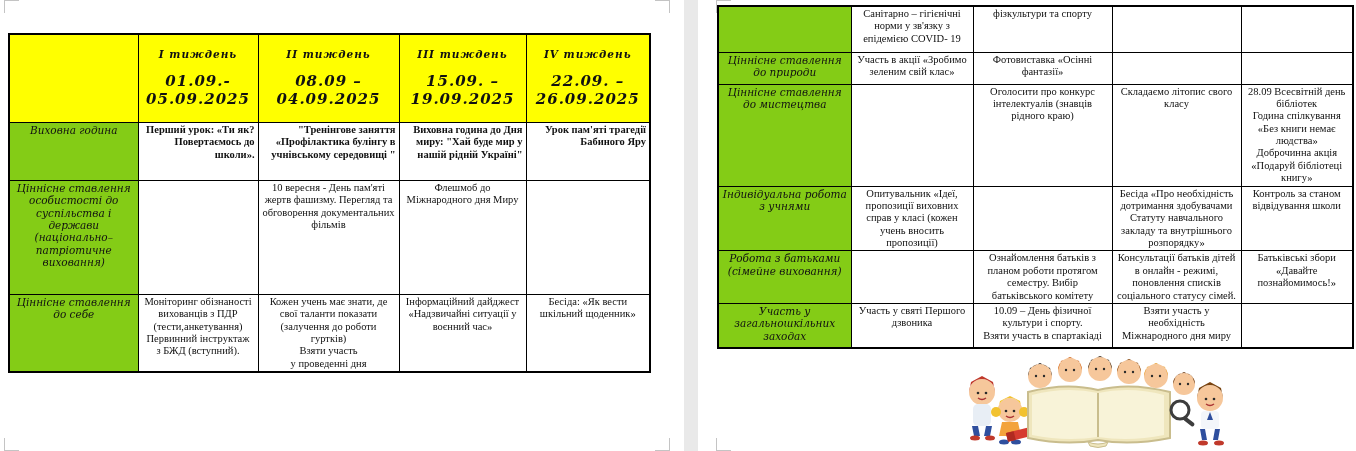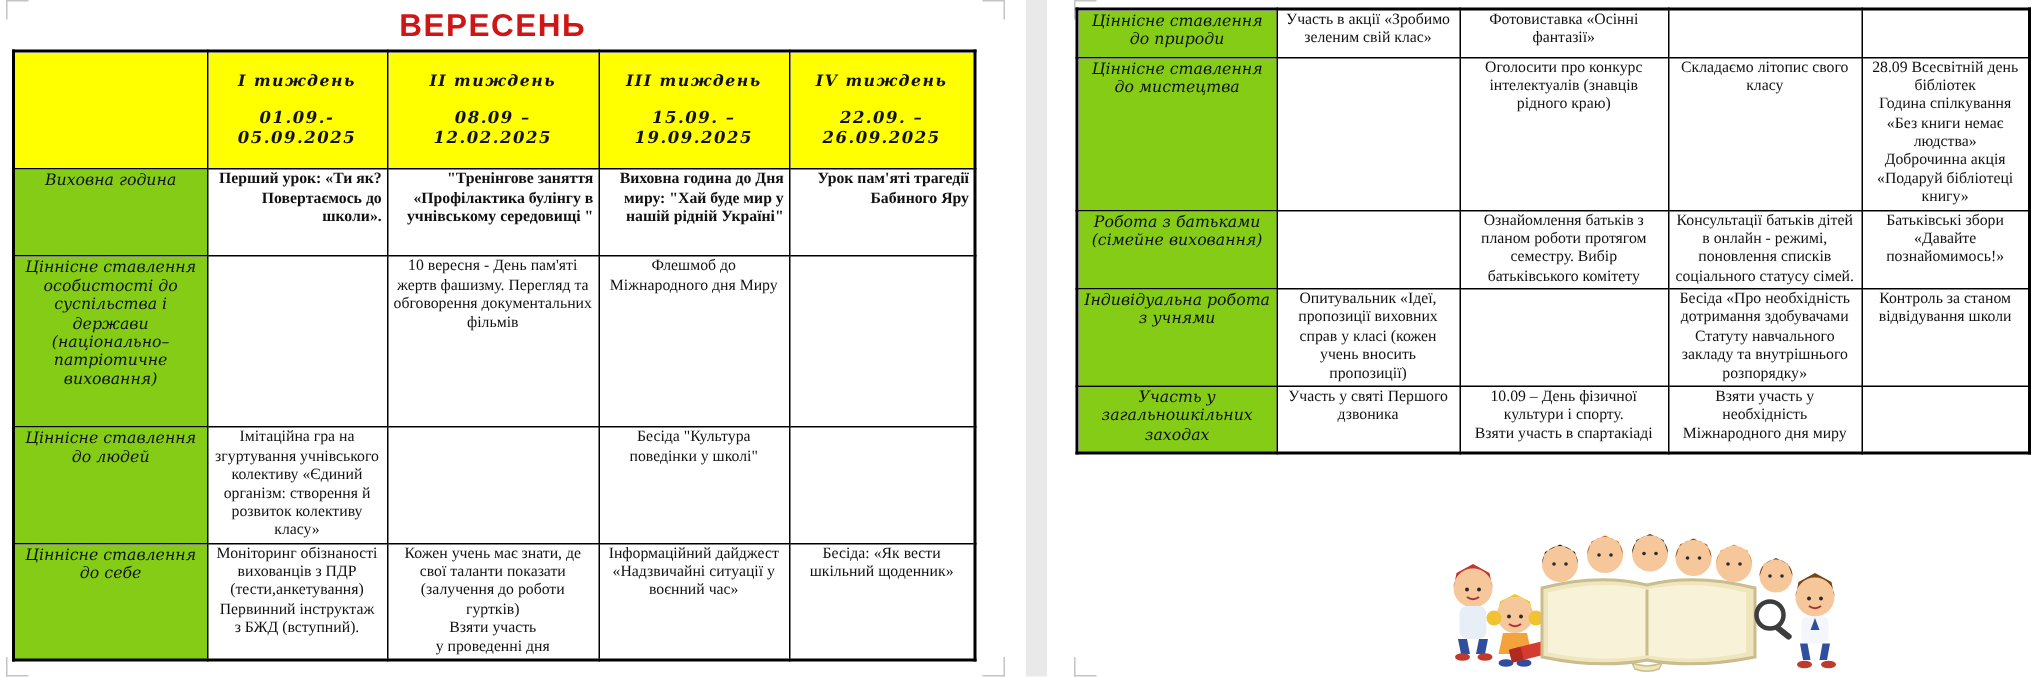--- a/index.html
+++ b/index.html
@@ -36,60 +36,59 @@
   }
   #table-left{left:8px;top:33px;width:641px;}
   #table-right{left:717px;top:5px;width:635px;}
 
   td.hdr{
     background:#ffff00;vertical-align:middle;
     font-family:"DejaVu Serif",serif;font-style:italic;font-weight:bold;
     font-size:12px;padding:2px 2px;margin-top:12px;
   }
   td.hdr .wk{letter-spacing:1px;}
-  td.hdr .dt{font-weight:bold;letter-spacing:1px;font-size:11px;}
+  td.hdr .dt{font-weight:bold;letter-spacing:1px;font-size:15px;}
 
   td.lbl{
     background:#84cc16;text-align:left;
     font-family:"DejaVu Serif",serif;font-style:italic;
     font-size:12.5px;line-height:1.55;padding:3px 4px 2px 5px;color:#1a1a1a;
   }
   tr.bold-row td.cell{font-weight:bold;text-align:right;}
 
   .clipart{position:absolute;left:948px;top:354px;width:300px;height:96px;}
 </style>
 </head>
 <body>
 
 <div class="page" id="page-left">
   <div class="mark tl" style="left:4px;top:0;"></div>
   <div class="mark tr" style="left:655px;top:0;"></div>
   <div class="mark bl" style="left:4px;top:438px;"></div>
   <div class="mark br" style="left:655px;top:438px;"></div>
 
-  <div class="doc-title">ВЕРЕСЕНЬ</div>
 
   <table class="plan" id="table-left">
     <colgroup>
       <col style="width:129px">
         <col style="width:120px">
         <col style="width:141px">
         <col style="width:127px">
         <col style="width:124px">
     </colgroup>
     <tbody>
         <tr style="height:37px">
       <td class="hdr"></td>
       <td class="hdr">
         <div class="wk">І тиждень</div>
         <div class="dt">01.09.- 05.09.2025</div>
       </td>
       <td class="hdr">
         <div class="wk">ІІ тиждень</div>
-        <div class="dt">08.09 – 12.02.2025</div>
+        <div class="dt">08.09 – 04.09.2025</div>
       </td>
       <td class="hdr">
         <div class="wk">ІІІ тиждень</div>
         <div class="dt">15.09. – 19.09.2025</div>
       </td>
       <td class="hdr">
         <div class="wk">ІV тиждень</div>
         <div class="dt">22.09. – 26.09.2025</div>
       </td>
     </tr>
@@ -98,27 +97,20 @@
       <td class="cell">Перший урок: «Ти як? Повертаємось до школи».</td>
       <td class="cell">"Тренінгове заняття «Профілактика булінгу в учнівському середовищі "</td>
       <td class="cell">Виховна година до Дня миру: "Хай буде мир у нашій рідній Україні"</td>
       <td class="cell">Урок пам'яті трагедії Бабиного Яру</td>
     </tr>
     <tr style="height:114px">
       <td class="lbl">Ціннісне ставлення особистості до суспільства і держави (національно– патріотичне виховання)</td>
       <td class="cell"></td>
       <td class="cell">10 вересня - День пам'яті жертв фашизму. Перегляд та обговорення документальних фільмів</td>
       <td class="cell">Флешмоб до Міжнародного дня Миру</td>
-      <td class="cell"></td>
-    </tr>
-    <tr style="height:66px">
-      <td class="lbl">Ціннісне ставлення до людей</td>
-      <td class="cell">Імітаційна гра на згуртування учнівського колективу «Єдиний організм: створення й розвиток колективу класу»</td>
-      <td class="cell"></td>
-      <td class="cell">Бесіда "Культура поведінки у школі"</td>
       <td class="cell"></td>
     </tr>
     <tr style="height:61px">
       <td class="lbl">Ціннісне ставлення до себе</td>
       <td class="cell">Моніторинг обізнаності вихованців з ПДР (тести,анкетування)
 Первинний інструктаж
 з БЖД (вступний).</td>
       <td class="cell">Кожен учень має знати, де свої таланти показати (залучення до роботи гуртків)
 Взяти участь
 у проведенні дня</td>
@@ -138,49 +130,56 @@
 
 <table class="plan" id="table-right">
   <colgroup>
     <col style="width:133px">
       <col style="width:122px">
       <col style="width:139px">
       <col style="width:129px">
       <col style="width:112px">
   </colgroup>
   <tbody>
+      <tr style="height:46px">
+    <td class="lbl"></td>
+    <td class="cell">Санітарно – гігієнічні норми у зв'язку з епідемією COVID- 19</td>
+    <td class="cell">фізкультури  та  спорту</td>
+    <td class="cell"></td>
+    <td class="cell"></td>
+  </tr>
   <tr style="height:32px">
     <td class="lbl">Ціннісне ставлення до природи</td>
     <td class="cell">Участь в акції «Зробимо зеленим свій клас»</td>
     <td class="cell">Фотовиставка «Осінні фантазії»</td>
     <td class="cell"></td>
     <td class="cell"></td>
   </tr>
   <tr style="height:82px">
     <td class="lbl">Ціннісне ставлення до мистецтва</td>
     <td class="cell"></td>
     <td class="cell">Оголосити про конкурс інтелектуалів (знавців рідного краю)</td>
     <td class="cell">Складаємо літопис свого класу</td>
     <td class="cell">28.09 Всесвітній день бібліотек
 Година спілкування «Без книги немає людства»
 Доброчинна акція «Подаруй бібліотеці книгу»</td>
   </tr>
+  <tr style="height:60px">
+    <td class="lbl">Індивідуальна робота з учнями</td>
+    <td class="cell">Опитувальник «Ідеї, пропозиції виховних справ у класі (кожен учень вносить пропозиції)</td>
+    <td class="cell"></td>
+    <td class="cell">Бесіда «Про необхідність дотримання здобувачами Статуту навчального закладу та внутрішнього розпорядку»</td>
+    <td class="cell">Контроль за станом відвідування школи</td>
+  </tr>
   <tr style="height:52px">
     <td class="lbl">Робота з батьками (сімейне виховання)</td>
     <td class="cell"></td>
     <td class="cell">Ознайомлення батьків з планом роботи протягом семестру. Вибір батьківського комітету</td>
     <td class="cell">Консультації батьків дітей в онлайн - режимі, поновлення списків соціального статусу сімей.</td>
     <td class="cell">Батьківські збори «Давайте познайомимось!»</td>
-  </tr>
-  <tr style="height:60px">
-    <td class="lbl">Індивідуальна робота з учнями</td>
-    <td class="cell">Опитувальник «Ідеї, пропозиції виховних справ у класі (кожен учень вносить пропозиції)</td>
-    <td class="cell"></td>
-    <td class="cell">Бесіда «Про необхідність дотримання здобувачами Статуту навчального закладу та внутрішнього розпорядку»</td>
-    <td class="cell">Контроль за станом відвідування школи</td>
   </tr>
   <tr style="height:45px">
     <td class="lbl">Участь у загальношкільних заходах</td>
     <td class="cell">Участь у святі Першого дзвоника</td>
     <td class="cell">10.09 – День фізичної культури і спорту.
 Взяти участь в спартакіаді</td>
     <td class="cell">Взяти участь у необхідність Міжнародного дня миру</td>
     <td class="cell"></td>
   </tr>
 </tbody>

